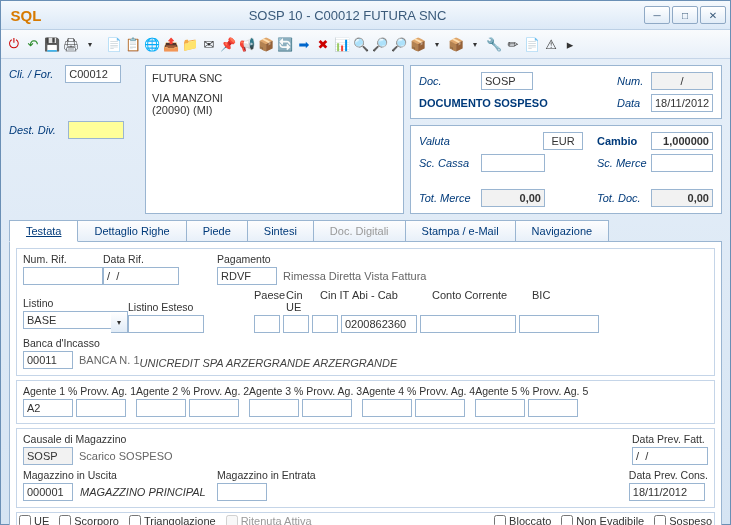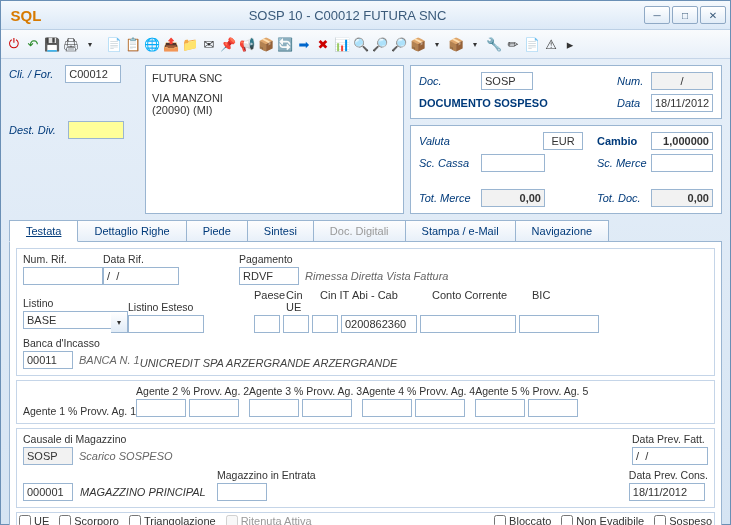--- a/index.html
+++ b/index.html
@@ -32,21 +32,21 @@
 .chk-row{display:flex;align-items:center;gap:10px;padding:2px 2px}
 .chk{display:flex;align-items:center;gap:3px}
 .chk input{margin:0;width:12px;height:12px}
 .addr-box{flex:1;min-height:60px}
 .right-panel{width:312px;display:flex;flex-direction:column;gap:6px}
 .r-row{display:flex;align-items:center;gap:4px}
 .r-lbl{font-style:italic;color:#003a7a;width:58px}
 .r-lbl2{font-style:italic;color:#003a7a;width:50px;text-align:left}
 .r-lbl-b{font-weight:bold;color:#003a7a;width:50px}
 .num{text-align:right;font-weight:bold}
-.desc-txt{font-style:italic;color:#666;margin-left:6px}
+.desc-txt{color:#666;margin-left:6px}
 .dd-btn{width:16px;height:20px;border:1px solid #9ab5d1;border-left:none;background:linear-gradient(to bottom,#fff,#e1ecf7);display:flex;align-items:center;justify-content:center;cursor:pointer;font-size:8px}
 </style>
 </head>
 <body>
 
 <div class="window">
   <div class="titlebar">
     <div class="title-icon">SQL</div>
     <div class="title-text">SOSP 10 - C00012 FUTURA  SNC</div>
     <div class="win-controls">
@@ -168,21 +168,21 @@
       <div class="grp">
         <div class="grp-row">
           <div class="col">
             <span>Num. Rif.</span>
             <input class="fld" style="width: 80px;" value="">
           </div>
           <div class="col">
             <span>Data Rif.</span>
             <input class="fld" style="width: 76px;" value="/  /">
           </div>
-          <div class="col" style="margin-left:60px">
+          <div class="col" style="margin-left:38px">
             <span>Pagamento</span>
             <div style="display:flex;align-items:center">
               <input class="fld" style="width: 60px;" value="RDVF">
               <span class="desc-txt">Rimessa Diretta Vista Fattura</span>
             </div>
           </div>
         </div>
         <div class="grp-row" style="margin-top:4px">
           <div class="col">
             <span>Listino</span>
@@ -226,20 +226,24 @@
             <span>&nbsp;</span>
             <span style="font-style:italic;color:#444">UNICREDIT SPA ARZERGRANDE ARZERGRANDE</span>
           </div>
         </div>
       </div>
 
       <div class="grp">
         <div class="grp-row">
           <div class="col">
             <span>Agente 1 % Provv. Ag. 1</span>
+            <div style="display:flex;gap:3px">
+              <input class="fld" style="width: 50px;" value="A2">
+              <input class="fld" style="width: 50px;">
+            </div>
           </div>
           <div class="col">
             <span>Agente 2 % Provv. Ag. 2</span>
             <div style="display:flex;gap:3px">
               <input class="fld" style="width: 50px;">
               <input class="fld" style="width: 50px;">
             </div>
           </div>
           <div class="col">
             <span>Agente 3 % Provv. Ag. 3</span>
@@ -275,20 +279,21 @@
             </div>
           </div>
           <div style="flex:1"></div>
           <div class="col">
             <span>Data Prev. Fatt.</span>
             <input class="fld" style="width: 76px;" value="/  /">
           </div>
         </div>
         <div class="grp-row" style="margin-top:4px">
           <div class="col">
+            <span>Magazzino in Uscita</span>
             <div style="display:flex;align-items:flex-end">
               <input class="fld" style="width: 50px;" value="000001">
               <input class="fld" style="width: 140px; margin-left: 4px; font-style: italic; border: none;" value="MAGAZZINO PRINCIPAL">
             </div>
           </div>
           <div class="col">
             <span>Magazzino in Entrata</span>
             <input class="fld" style="width: 50px;" value="">
           </div>
           <div style="flex:1"></div>

